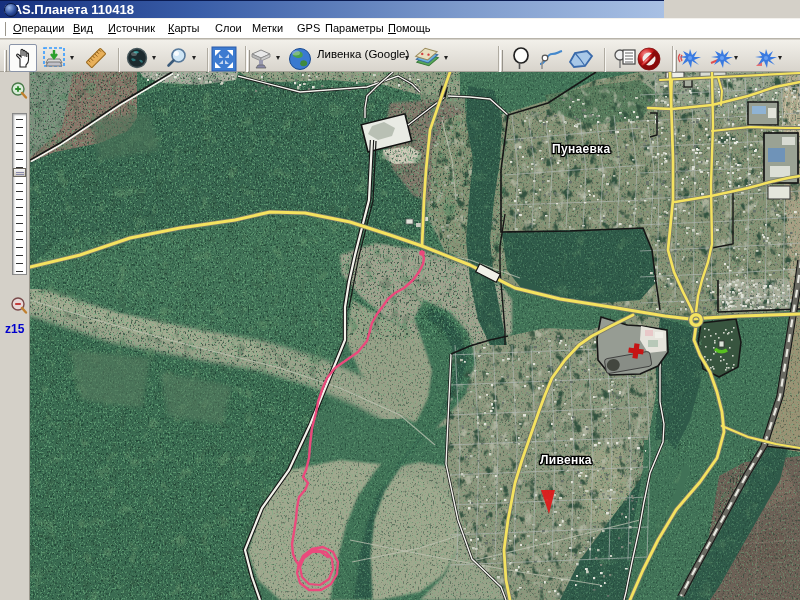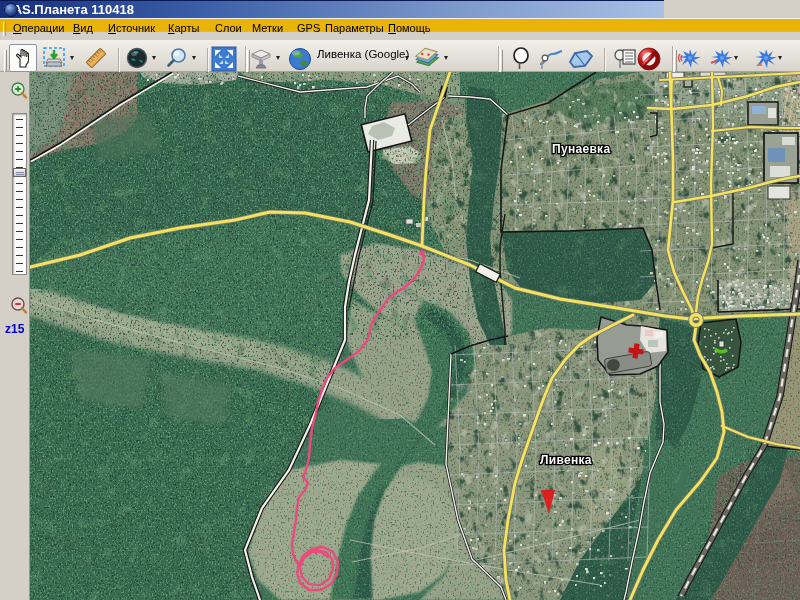--- a/index.html
+++ b/index.html
@@ -1,17 +1,17 @@
 <!DOCTYPE html>
 <html><head><meta charset="utf-8"><style>
 * { margin:0; padding:0; box-sizing:border-box; }
 body { width:800px; height:600px; overflow:hidden; font-family:"Liberation Sans",sans-serif; background:#d4d0c8; }
 #title { position:absolute; left:0; top:0; width:664px; height:18px; background:linear-gradient(to right,#16307e,#3a5ea8 30%,#7e9bcc 70%,#a8c0e4); color:#fff; font-size:13px; font-weight:bold; line-height:18px; padding-left:4px; border-top:1px solid #0a1a50;}
 #title .ico { position:absolute; left:4px; top:2px; width:14px; height:14px; border-radius:50%; background:radial-gradient(circle at 35% 30%, #9ab8e8 0%, #2a4a9a 55%, #0a1a4a 100%); border:1px solid #081840;}
-#menubar { position:absolute; left:0; top:18px; width:800px; height:14px; background:#eab308; border-top:1px solid #f4f2ee; border-bottom:1px solid #b8b4aa; font-size:11px; color:#000; }
+#menubar { position:absolute; left:0; top:18px; width:800px; height:21px; background:#ffffff; border-top:1px solid #f4f2ee; border-bottom:1px solid #b8b4aa; font-size:11px; color:#000; }
 #menubar .mgrip { display:inline-block; width:3px; height:14px; margin:3px 4px 0 3px; border-left:1px solid #fff; border-right:1px solid #9a968c; vertical-align:top;}
 .mi { display:inline-block; }
 #toolbar { position:absolute; left:0; top:40px; width:800px; height:32px; background:linear-gradient(#f2f0ea,#d8d4cc); border-bottom:1px solid #a8a49a; white-space:nowrap; }
 .tbtn { display:inline-block; width:28px; height:28px; margin:2px 0 0 1px; vertical-align:top; text-align:center; padding-top:2px; border-radius:2px; }
 .tbtn.pressed { background:#fbfbf9; border:1px solid #8a94a8; padding-top:1px; }
 .tbtn svg { vertical-align:middle; }
 .dar { display:inline-block; font-size:8px; color:#222; }
 .sep { display:inline-block; width:0px; height:24px; margin:4px 4px 0 4px; border-left:1px solid #b0aca2; border-right:1px solid #f6f4f0; vertical-align:top; }
 .grip { display:inline-block; width:3px; height:22px; margin:5px 4px 0 2px; border-left:1px solid #fff; border-right:1px solid #96928a; vertical-align:top; }
 .ddtext { display:inline-block; font-size:11.5px; }

